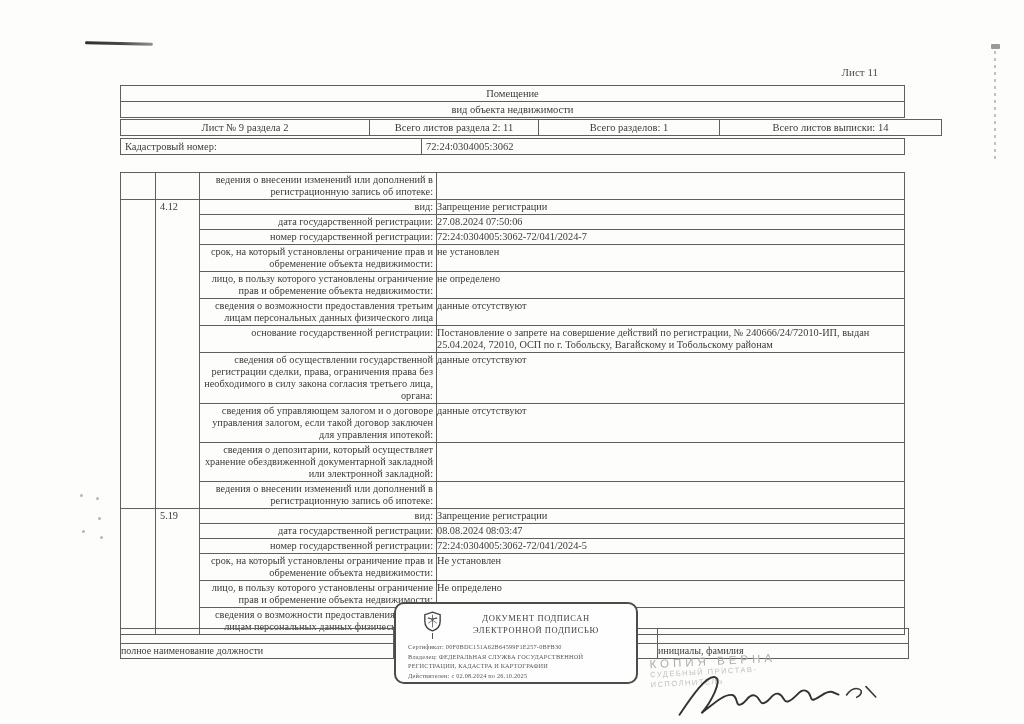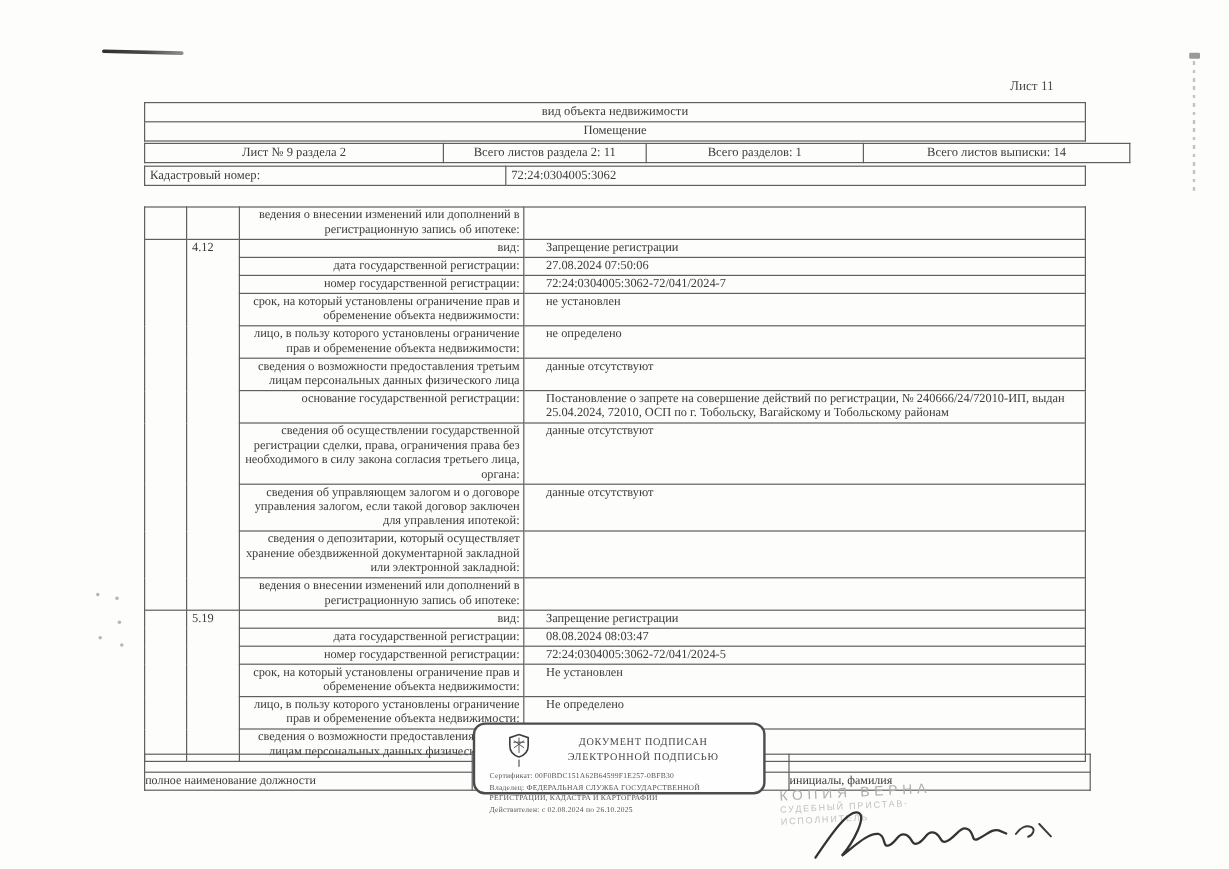--- a/index.html
+++ b/index.html
@@ -28,32 +28,32 @@
   
   #main-table-wrap{left:120px;top:172px;width:785px;}
   #main-table{border-collapse:collapse;table-layout:fixed;width:785px;}
   #main-table td{
     border:1px solid #5f5f5f;font-size:10.3px;line-height:12px;
     padding:1px 3px 1px 4px;vertical-align:top;color:#3c3c3c;
   }
   #main-table td.c0{width:27px;}
   #main-table td.cnum{width:36px;}
   #main-table td.clabel{width:229px;text-align:right;}
-  #main-table td.cvalue{width:auto;padding-left:18px;}
+  #main-table td.cvalue{width:auto;padding-left:0;}
 
   
   #sig-table{left:120px;top:628px;border-collapse:collapse;table-layout:fixed;}
   #sig-table td{
     border:1px solid #5f5f5f;height:14px;font-size:10px;line-height:12px;
     text-align:left;vertical-align:middle;color:#3c3c3c;padding:0;
   }
 
   
   .esign{
-    left:394px;top:602px;width:244px;height:60px;background:#fefefe;
+    left:394px;top:602px;width:244px;height:82px;background:#fefefe;
     border:2px solid #4c4c4c;border-radius:10px;box-sizing:border-box;
     padding:6px 4px 4px 8px;color:#424242;
   }
   .esign .titlewrap{position:absolute;left:50px;top:8px;width:180px;text-align:center;}
   .esign .t1,.esign .t2{font-size:8.5px;letter-spacing:.6px;line-height:12px;white-space:nowrap;}
   .esign .shield{position:absolute;left:28px;top:7px;width:17px;height:21px;}
   .esign .shield-stand{position:absolute;left:36px;top:29px;width:1px;height:6px;background:#555;}
   .esign .fine{position:absolute;left:12px;top:38px;width:222px;font-size:6.3px;line-height:9.5px;color:#565656;letter-spacing:.2px;white-space:nowrap;}
 
   
@@ -80,24 +80,24 @@
 <div class="abs speck" style="left:96px;top:497px;"></div>
 <div class="abs speck" style="left:98px;top:517px;"></div>
 <div class="abs speck" style="left:82px;top:530px;"></div>
 <div class="abs speck" style="left:100px;top:536px;"></div>
 
 <div class="abs sheet-num">Лист 11</div>
 
 <table class="abs hdr-table" id="hdrA">
   <tbody>
       <tr>
-        <td class="t-center">вид объекта недвижимости</td>
+        <td class="t-center">Помещение</td>
       </tr>
   <tr>
-        <td class="t-center">Помещение</td>
+        <td class="t-center">вид объекта недвижимости</td>
       </tr>
 </tbody>
   </table>
 
 <table class="abs hdr-table" id="hdrB">
   <tbody>
       <tr>
     <td class="t-center" style="width:240px;margin-top:47px;">Лист № 9 раздела 2</td>
     <td class="t-center" style="width:160px;">Всего листов раздела 2: 11</td>
     <td class="t-center" style="width:172px;">Всего разделов: 1</td>

